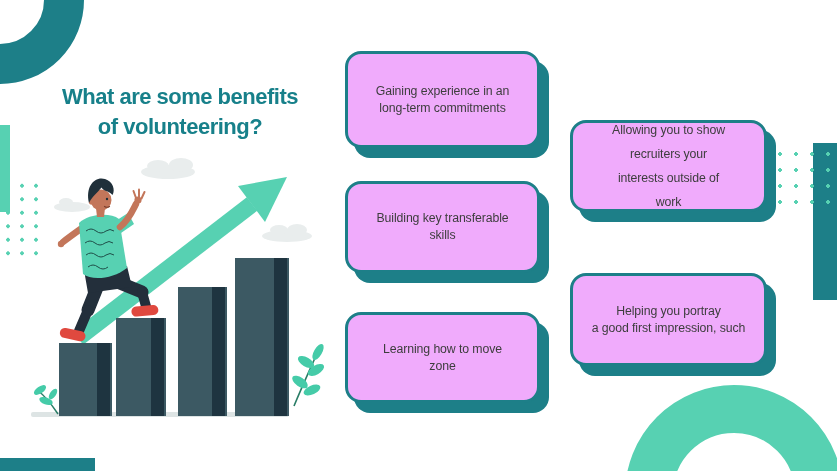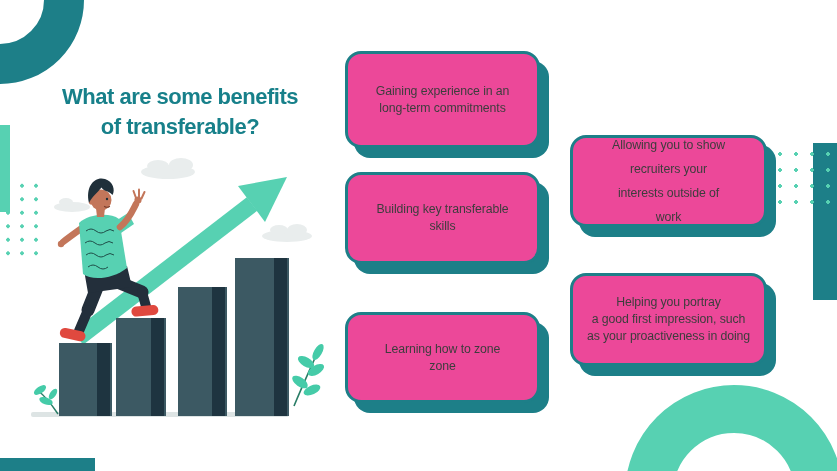--- a/index.html
+++ b/index.html
@@ -37,34 +37,34 @@
   .dots-left{left:1px;top:179px;width:41px;height:79px;background-size:14px 13.5px;}
   .dots-right{left:772px;top:146px;width:66px;height:62px;background-size:16px 16px;z-index:3;}
   
   .title{
     position:absolute;left:30px;top:82px;width:300px;text-align:center;
     color:var(--title-teal,#17808a);font-weight:bold;font-size:22px;
     line-height:30px;letter-spacing:-0.5px;z-index:2;
   }
   
   .card{
-    position:absolute;box-sizing:border-box;background:#ec4899;
+    position:absolute;box-sizing:border-box;background:#f0abfc;
     border:3px solid var(--accent-teal,#1d7f88);border-radius:16px;
     box-shadow:9px 10px 0 0 var(--accent-teal,#1d7f88);
     display:flex;flex-direction:column;justify-content:center;align-items:center;
     z-index:2;
   }
   .card .line{
     white-space:nowrap;color:var(--card-text,#3d3d3d);
     font-size:12.3px;line-height:17px;letter-spacing:-0.1px;text-align:center;
   }
   .card-1{left:345px;top:51px;width:195px;height:97px;}
-  .card-2{left:345px;top:172px;width:195px;height:92px;}
+  .card-2{left:345px;top:181px;width:195px;height:92px;}
   .card-3{left:345px;top:312px;width:195px;height:91px;}
-  .card-4{left:570px;top:135px;width:197px;height:92px;gap:7px;}
+  .card-4{left:570px;top:120px;width:197px;height:92px;gap:7px;}
   .card-5{left:570px;top:273px;width:197px;height:93px;}
   
   .illu{position:absolute;left:0;top:0;z-index:1;}
   .f-cloud{fill:var(--cloud-gray,#e9eded);}
   .f-mint{fill:var(--mint-green,#57d1b2);}
   .s-mint{stroke:var(--mint-green,#57d1b2);}
   .f-bar{fill:var(--bar-fill,#3c5963);}
   .f-stripe{fill:var(--bar-stripe,#1e3440);}
   .f-shadow{fill:#dde4e4;}
   .s-skin{stroke:var(--skin,#c3765a);}
@@ -85,21 +85,21 @@
   <div class="ring-tl"></div>
   <div class="ring-br"></div>
   <div class="rect-left"></div>
   <div class="bar-bottom-left"></div>
   <div class="bar-right"></div>
   <div class="dots dots-left"></div>
   <div class="dots dots-right"></div>
 
   <div class="title">
     <div>What are some benefits</div>
-    <div>of transferable?</div>
+    <div>of volunteering?</div>
   </div>
 
   <svg class="illu" width="837" height="471" viewBox="0 0 837 471">
 
     <g>
       <ellipse class="f-cloud" cx="168" cy="172" rx="27" ry="7"></ellipse>
       <ellipse class="f-cloud" cx="158" cy="166" rx="11" ry="6"></ellipse>
       <ellipse class="f-cloud" cx="181" cy="165" rx="12" ry="7"></ellipse>
       <ellipse class="f-cloud" cx="287" cy="236" rx="25" ry="6"></ellipse>
       <ellipse class="f-cloud" cx="279" cy="230" rx="9" ry="5"></ellipse>
@@ -189,30 +189,29 @@
     <div class="line">Gaining experience in an</div>
     <div class="line">long-term commitments</div>
   </div>
 
   <div class="card card-2">
     <div class="line">Building key transferable</div>
     <div class="line">skills</div>
   </div>
 
   <div class="card card-3">
-    <div class="line">Learning how to zone</div>
+    <div class="line">Learning how to move</div>
     <div class="line">zone</div>
   </div>
 
   <div class="card card-4">
     <div class="line">Allowing you to show</div>
     <div class="line">recruiters your</div>
     <div class="line">interests outside of</div>
     <div class="line">work</div>
   </div>
 
   <div class="card card-5">
     <div class="line">Helping you portray</div>
     <div class="line">a good first impression, such</div>
-    <div class="line">as your proactiveness in doing</div>
   </div>
 
 </div>
 
 </body></html>

